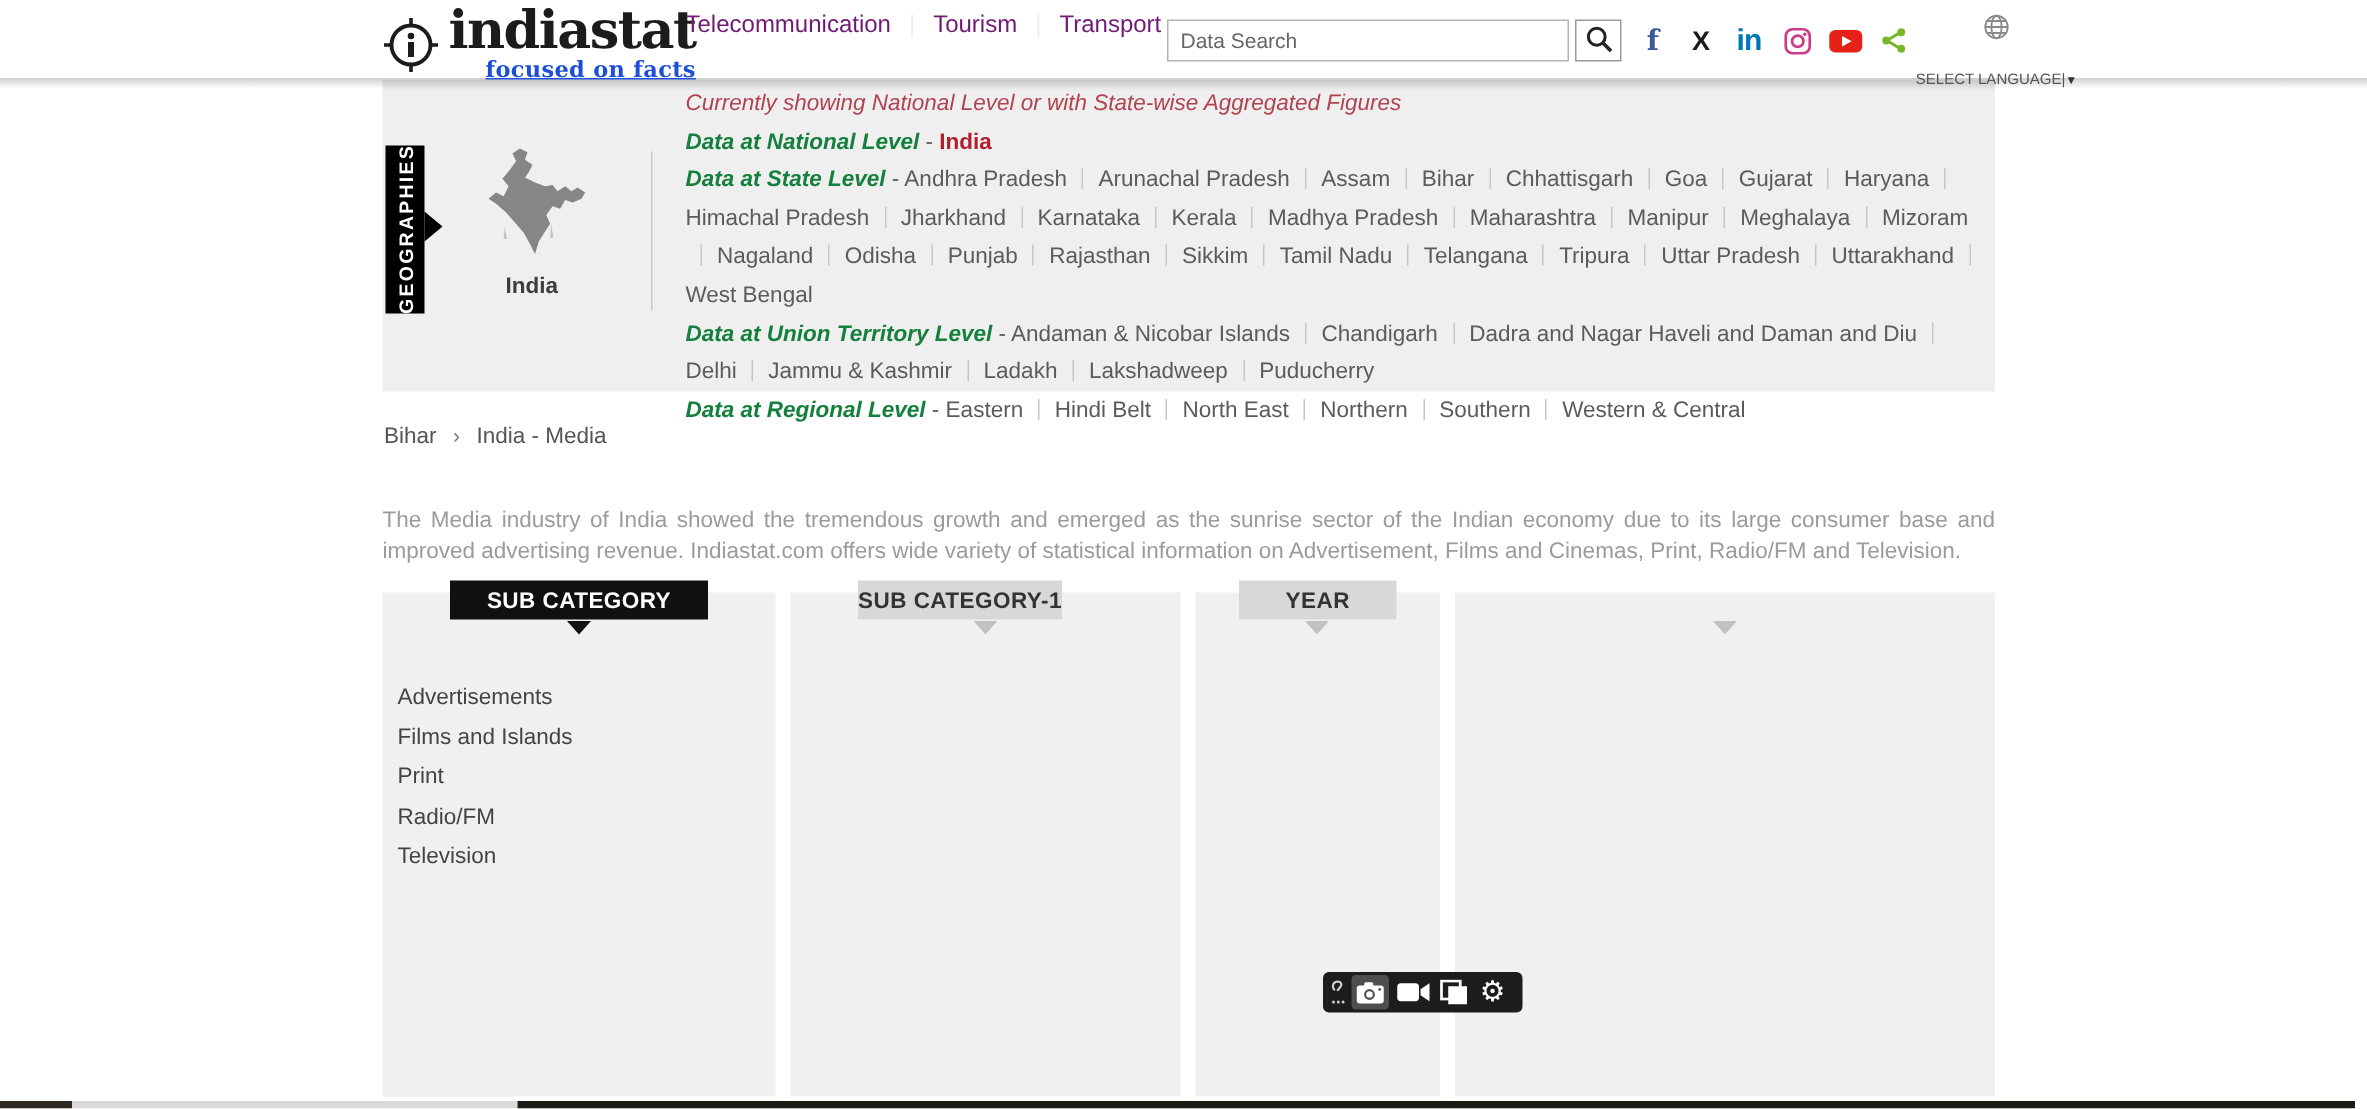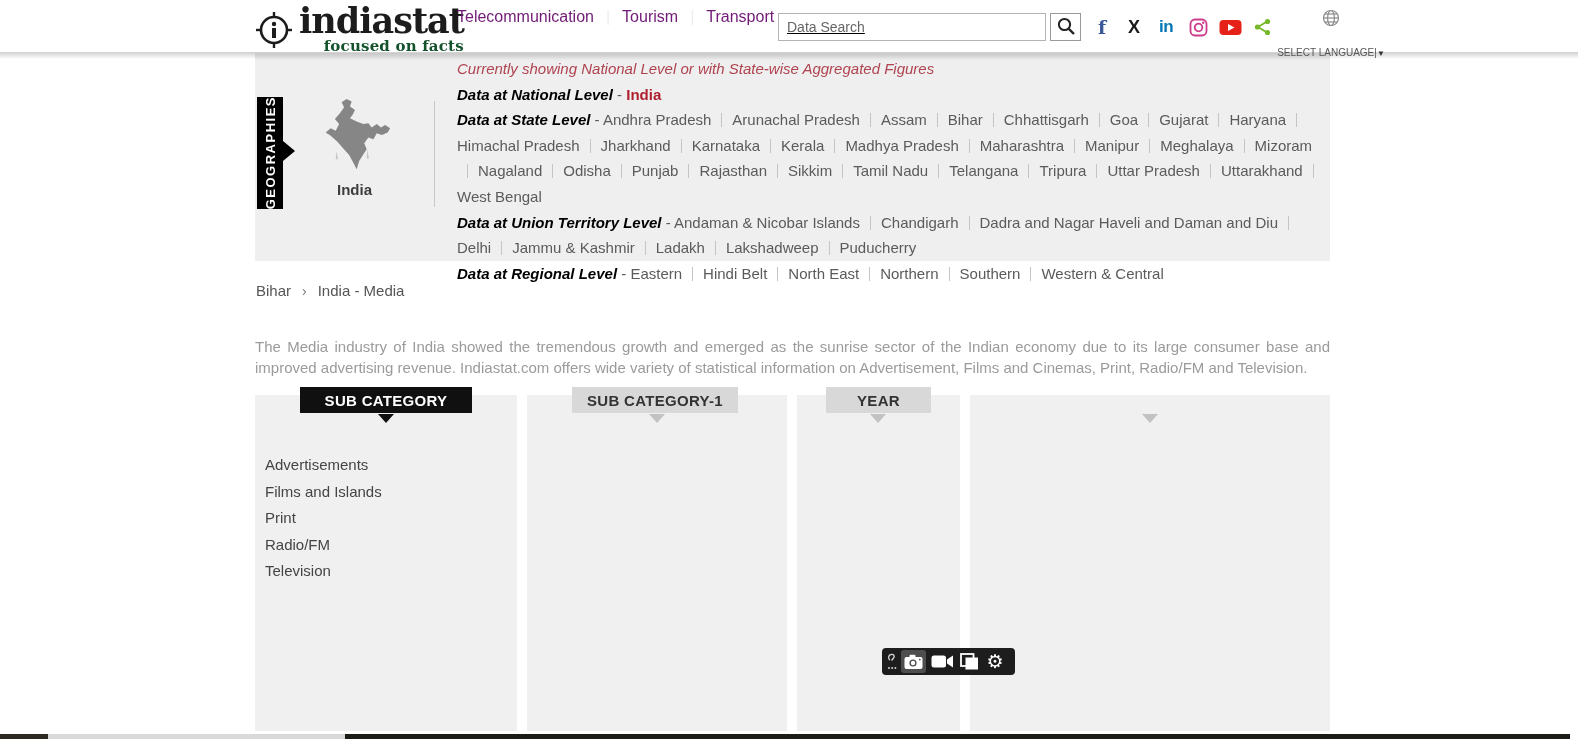--- a/index.html
+++ b/index.html
@@ -9,56 +9,56 @@
   }
   
   .header{position:absolute;top:0;left:0;width:1578px;height:52px;background:#fff;z-index:4;}
   .header-shadow{position:absolute;top:52px;left:0;width:1578px;height:7px;
     background:linear-gradient(#c4c4c4,rgba(255,255,255,0));opacity:.8;z-index:3;}
   .logo{position:absolute;left:253px;top:5px;display:flex;align-items:flex-start;}
   .logo-mark{margin-top:3px;}
   .logo-textwrap{margin-left:4px;}
   .logo-brand{font-family:"DejaVu Serif",serif;font-weight:bold;font-size:35px;line-height:32px;
     color:#1c1c1c;letter-spacing:-1px;}
-  .logo-tagline{font-family:"DejaVu Serif",serif;font-weight:bold;font-size:15px;color:#14532d;
-    text-align:right;margin-top:0px;letter-spacing:.2px;}
+  .logo-tagline{font-family:"DejaVu Serif",serif;font-weight:bold;font-size:15px;color:#1d4ed8;
+    text-align:right;margin-top:0px;letter-spacing:.2px;text-decoration:underline;}
   .top-nav{position:absolute;left:457px;top:8px;font-size:16px;color:#ededed;white-space:nowrap;}
   .nav-item{color:#701a75;cursor:pointer;}
   .nav-sep{color:#eeeeee;padding:0 12px;}
-  .search-wrap{position:absolute;left:778px;top:13px;display:flex;align-items:center;text-decoration:underline;}
+  .search-wrap{position:absolute;left:778px;top:13px;display:flex;align-items:center;}
   .search-input{width:250px;height:24px;border:1px solid #b3b3b3;font-size:14px;color:#444;
     padding:1px 8px;outline:none;font-family:"Liberation Sans",sans-serif;}
   .search-input::placeholder{color:#666;}
   .search-btn{width:31px;height:28px;margin-left:4px;background:#fff;border:1px solid #9a9a9a;
     display:flex;align-items:center;justify-content:center;cursor:pointer;padding:0;}
   .socials{position:absolute;left:1086px;top:16px;display:flex;align-items:center;}
   .soc{width:32px;height:22px;display:flex;align-items:center;justify-content:center;cursor:pointer;}
   .soc-f{font-weight:bold;font-size:19px;color:#3b5998;font-family:"DejaVu Serif",serif;}
   .soc-x{font-weight:bold;font-size:18px;color:#1a1a1a;}
-  .soc-in{font-weight:bold;font-size:17px;color:#0077b5;letter-spacing:-.5px;}
+  .soc-in{font-weight:bold;font-size:20px;color:#0077b5;letter-spacing:-.5px;}
   .lang{position:absolute;left:1272px;top:9px;width:118px;text-align:center;cursor:pointer;}
   .lang-label{font-size:10px;color:#555;margin-top:16px;white-space:nowrap;}
   .lang-arrow{font-size:8px;color:#333;}
   
   .geo-band{position:absolute;left:255px;top:53px;width:1075px;height:208px;background:#efefef;z-index:2;}
   .geo-band::before{content:"";position:absolute;top:0;left:0;right:0;height:8px;
     background:linear-gradient(#c9c9c9,rgba(239,239,239,0));opacity:.7;}
   .geo-tab{position:absolute;left:2px;top:44px;width:26px;height:112px;background:#000;
     display:flex;align-items:center;justify-content:center;}
   .geo-tab-text{writing-mode:vertical-rl;transform:rotate(180deg);color:#fff;font-size:13px;
     font-weight:bold;letter-spacing:1.5px;}
   .geo-arrow{position:absolute;left:28px;top:88px;width:0;height:0;
     border-top:10px solid transparent;border-bottom:10px solid transparent;border-left:12px solid #000;}
   .geo-map{position:absolute;left:52px;top:42px;width:95px;text-align:center;cursor:pointer;}
   .geo-map-label{font-size:15px;font-weight:bold;color:#3d3d3d;margin-top:2px;}
   .geo-divider{position:absolute;left:179px;top:48px;width:1px;height:106px;background:#c8c8c8;}
   .geo-text{position:absolute;left:202px;top:3px;width:870px;font-size:15px;line-height:25.6px;color:#5b5b5b;}
   .geo-notice{font-style:italic;color:#b04350;}
   .geo-line{display:block;}
-  .geo-label{font-weight:bold;font-style:italic;color:#000000;}
+  .geo-label{font-weight:bold;font-style:italic;color:#15803d;}
   .geo-highlight{color:#b01f2e;font-weight:bold;cursor:pointer;}
   .geo-item{color:#5b5b5b;cursor:pointer;text-decoration:none;}
   .geo-sep{display:inline-block;width:1px;height:14px;background:#c5c5c5;margin:0 10px;vertical-align:-2px;}
   
   .breadcrumb{position:absolute;left:256px;top:282px;font-size:15px;color:#555;}
   .bc-item{cursor:pointer;}
   .bc-sep{color:#777;padding:0 11px;font-size:14px;}
   .description{position:absolute;left:255px;top:322px;width:1075px;font-size:15px;line-height:20.5px;
     color:#9b9b9b;text-align:justify;}
   
@@ -66,21 +66,21 @@
   .panel{position:absolute;top:8px;height:336px;background:#f1f0f0;}
   .panel-1{left:0;width:262px;text-decoration:underline;}
   .panel-2{left:272px;width:260px;}
   .panel-3{left:542px;width:163px;}
   .panel-4{left:715px;width:360px;}
   .colhead{position:absolute;top:0;height:26px;display:flex;align-items:center;justify-content:center;
     font-size:15px;font-weight:bold;letter-spacing:.3px;cursor:pointer;z-index:2;}
   .colhead.active{background:#101010;color:#fff;}
   .colhead.inactive{background:#d8d8d8;color:#333;}
   .ch-1{left:45px;width:172px;}
-  .ch-2{left:317px;width:166px;}
+  .ch-2{left:317px;width:136px;}
   .ch-3{left:571px;width:105px;}
   .ch-4{left:778px;width:233px;}
   .coltri{position:absolute;top:27px;width:0;height:0;border-left:8px solid transparent;
     border-right:8px solid transparent;z-index:2;}
   .coltri.active{border-top:9px solid #101010;}
   .coltri.inactive{border-top:9px solid #c2c2c2;}
   .ct-1{left:123px;}
   .ct-2{left:394px;}
   .ct-3{left:615px;}
   .ct-4{left:887px;}

